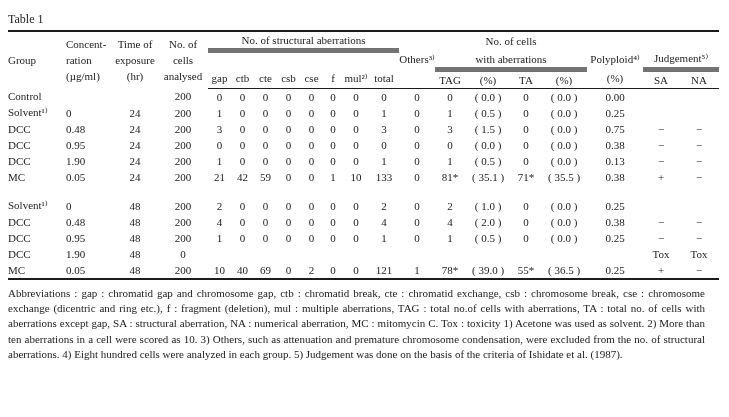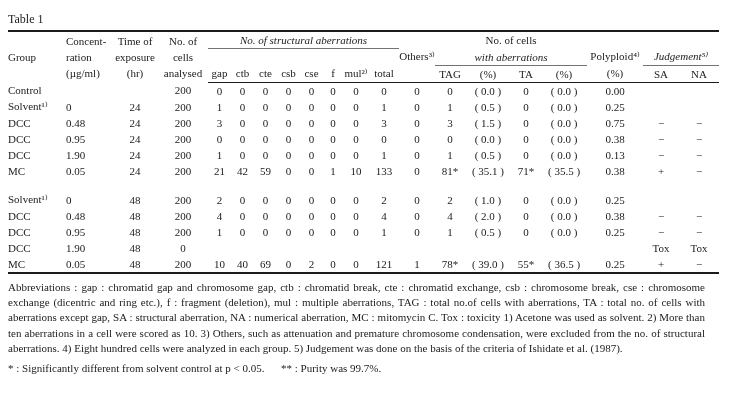--- a/index.html
+++ b/index.html
@@ -31,21 +31,21 @@
   th, td {
     padding: 0;
     font-weight: normal;
     height: 16px;
     text-align: center;
     white-space: nowrap;
     overflow: hidden;
     vertical-align: middle;
   }
   thead tr.hC th { border-bottom: 1.5px solid #1c1c1c; }
-  th.ul { border-bottom: 1px solid #737373; font-style: italic; }
+  th.ul { border-bottom: 5px solid #737373; }
   th.left, td.c-left { text-align: left; }
   th.vmid { vertical-align: middle; }
   .hline { line-height: 16px; }
   td.c0, td.c1 { text-align: left; }
   tr.spacer td { height: 13px; border: none; }
 
   .footnotes {
     margin: 6px 24px 0 8px;
     font-size: 11px;
     line-height: 15.4px;
@@ -377,14 +377,13 @@
         <td class="c16">( 36.5 )</td>
         <td class="c17">0.25</td>
         <td class="c18">+</td>
         <td class="c19">−</td>
       </tr>
     </tbody>
 </table>
 
 <div class="footnotes">
   <div class="fn-abbrev">Abbreviations :  gap : chromatid gap and chromosome gap,  ctb : chromatid break,  cte :  chromatid exchange,  csb : chromosome break,  cse : chromosome exchange (dicentric and ring etc.),  f : fragment (deletion),  mul : multiple aberrations,  TAG : total no.of cells with aberrations, TA : total no. of cells with aberrations except gap,  SA : structural aberration,  NA : numerical aberration,  MC : mitomycin C.   Tox : toxicity    1) Acetone was used as solvent.   2) More than ten aberrations in a cell were scored as 10.     3) Others, such as attenuation and premature chromosome condensation, were excluded from the no. of structural aberrations.     4) Eight hundred cells were analyzed in each group.    5) Judgement was done on the basis of the criteria of Ishidate et al. (1987).</div>
-  <div class="fn-sig">* : Significantly different from solvent control at p &lt; 0.05.      ** : Purity was 99.7%.</div>
 </div>
 
 </body></html>

